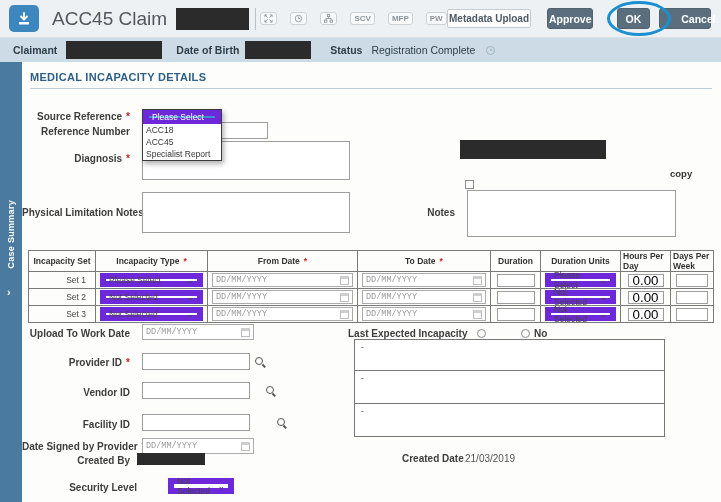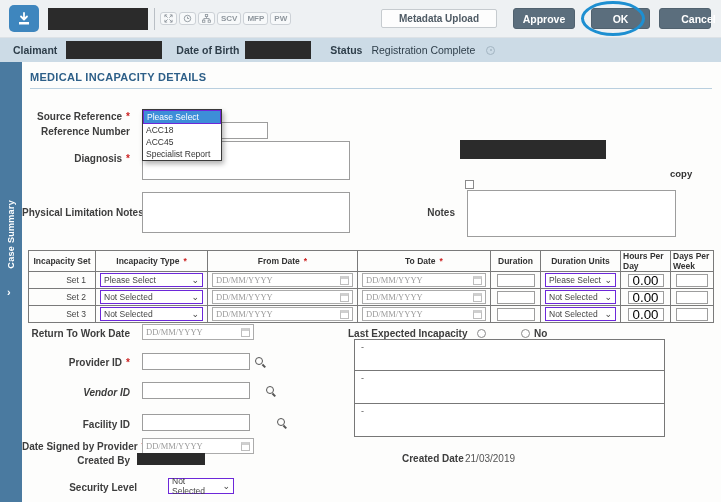--- a/index.html
+++ b/index.html
@@ -8,28 +8,28 @@
   .page { position:relative; width:721px; height:502px; background:#fdfdfc; overflow:hidden; margin:0 auto; }
   .abs { position:absolute; }
 
   
   .header { position:absolute; top:0; left:0; width:721px; height:38px; background:#eef1f3; border-bottom:1px solid #dde2e6; display:flex; align-items:center; }
   .app-icon { width:30px; height:27px; background:#3e86be; border-radius:5px; margin-left:9px; display:flex; align-items:center; justify-content:center; flex:0 0 auto; }
   .hdr-title { font-size:19px; color:#53585d; margin-left:13px; white-space:nowrap; }
   .redact { background:#2b2b2b; }
   .hdr-redact { width:100px; height:22px; margin-left:9px; }
   .hdr-divider { width:1px; height:22px; background:#b9bfc5; margin:0 5px 0 6px; }
-  .toolgrp { display:flex; gap:2px; align-items:center; }
+  .toolgrp { display:flex; gap:13px; align-items:center; }
   .tool-btn { height:13px; border:1px solid #ccd1d6; background:#f7f9fa; border-radius:3px; color:#8e969d; font-size:8px; font-weight:700; display:flex; align-items:center; justify-content:center; padding:0 3px; }
   .spacer { flex:1; }
   .btn-meta { width:116px; height:19px; background:#fdfdfd; border:1px solid #c6cbcf; border-radius:2px; color:#4e5a64; font-size:10px; font-weight:700; display:flex; align-items:center; justify-content:center; margin-right:16px; }
   .btn-slate { height:21px; background:#5b6e7d; border:1px solid #51626f; border-radius:3px; color:#fff; font-size:10.5px; font-weight:700; display:flex; align-items:center; justify-content:center; }
-  .btn-approve { width:62px; margin-right:16px; }
+  .btn-approve { width:62px; margin-right:24px; }
   .ok-wrap { position:relative; margin-right:9px; }
-  .btn-ok { width:59px; }
+  .btn-ok { width:33px; }
   .ok-ellipse { position:absolute; left:-10px; top:-7px; width:64px; height:35px; border:3px solid #1d8fd1; border-radius:50%; pointer-events:none; }
   .btn-cancel { width:52px; margin-right:10px;padding-left:27px; }
 
   
   .cbar { position:absolute; top:38px; left:0; width:721px; height:24px; background:#ccdbe6; display:flex; align-items:center; font-size:10.5px; color:#2e3e4a; }
   .cbar b { font-weight:700; }
   .cbar .r1 { width:96px; height:18px; margin-left:9px; }
   .cbar .r2 { width:66px; height:18px; margin-left:6px; }
   .ring { width:9px; height:9px; border:1px solid #a3b5c2; border-radius:50%; position:relative; }
   .ring::after { content:""; position:absolute; left:2.5px; top:2.5px; width:2px; height:2px; border-radius:50%; background:#a3b5c2; }
@@ -41,30 +41,30 @@
 
   
   .main { position:absolute; top:62px; left:22px; width:699px; height:468px; background:#fdfdfc; font-size:10px; color:#3d3d3d; }
   .sec-title { position:absolute; left:8px; top:9px; font-size:11px; font-weight:700; color:#2d5f88; letter-spacing:.3px; }
   .sec-rule { position:absolute; left:8px; top:26px; width:682px; height:1px; background:#b9cfdf; }
 
   .lbl { position:absolute; width:108px; text-align:right; font-weight:700; color:#3d3d3d; font-size:10px; white-space:nowrap; }
   .req { color:#cc2222; margin-left:4px; font-weight:700; }
 
   .tin { border:1px solid #9d9d9d; background:#fff; }
-  input.raw { border:none; outline:none; width:100%; font-family:Liberation Serif, serif; font-size:8.5px; color:#444; background:transparent; }
+  input.raw { border:none; outline:none; width:100%; font-family:Liberation Mono, monospace; font-size:8.5px; color:#444; background:transparent; }
   input.raw::placeholder { color:#9a9a9a; }
 
   
   .ddlist { position:absolute; left:120px; top:47px; width:80px; background:#fff; border:1px solid #3a3a3a; box-shadow:2px 3px 5px rgba(0,0,0,.3); z-index:6; font-size:8.5px; }
   .ddlist .opt { padding:1px 3px; line-height:10px; color:#333; }
   .ddlist .opt.sel { background:#3d8ed8; color:#fff; }
 
   
-  .sel { display:flex; align-items:center; justify-content:space-between; border:1px solid #6d28d9; background:#fff; font-size:8.5px; color:#444; padding:0 3px; height:14px; }
+  .sel { display:flex; align-items:center; justify-content:space-between; border:6px solid #6d28d9; background:#fff; font-size:8.5px; color:#444; padding:0 3px; height:14px; }
   .sel .chev { color:#444; font-size:9px; line-height:8px; margin-left:3px; }
 
   
   .dateinput { display:flex; align-items:center; border:1px solid #ababab; background:#fff; height:14px; padding:0 3px; }
   .cal { width:9px; height:9px; border:1px solid #bdbdbd; border-top:3px solid #cfcfcf; flex:0 0 auto; margin-left:3px; }
 
   
   .mag { width:8px; height:8px; border:1.5px solid #555; border-radius:50%; position:relative; display:inline-block; }
   .mag::after { content:""; position:absolute; width:4px; height:1.5px; background:#555; transform:rotate(45deg); right:-3.5px; bottom:-2px; }
 
@@ -97,20 +97,21 @@
 
 <div class="page">
 
   <div class="header">
     <div class="app-icon">
       <svg width="16" height="16" viewBox="0 0 16 16">
           <path d="M8 2 v6 M5 5.5 L8 8.5 L11 5.5" stroke="#fff" stroke-width="1.8" fill="none" stroke-linecap="round" stroke-linejoin="round"></path>
           <path d="M3 11 h10 v2.5 h-10 z" fill="#fff"></path>
         </svg>
     </div>
+    <div class="hdr-title">ACC45 Claim</div>
     <div class="redact hdr-redact"></div>
     <div class="hdr-divider"></div>
     <div class="toolgrp">
       <div class="tool-btn">
         <svg width="9" height="9" viewBox="0 0 10 10">
             <path d="M1 3.5 V1 H3.5 M1 1 L4 4 M9 3.5 V1 H6.5 M9 1 L6 4 M1 6.5 V9 H3.5 M1 9 L4 6 M9 6.5 V9 H6.5 M9 9 L6 6" stroke="#8e969d" stroke-width="1" fill="none"></path>
           </svg>
       </div>
       <div class="tool-btn">
         <svg width="9" height="9" viewBox="0 0 10 10">
@@ -318,21 +319,21 @@
             <input class="tin t-hours" value="0.00" style="">
           </div>
         <div class="tcell">
             <input class="tin t-days" style="">
           </div>
       </div>
     </div>
 
     
     
-    <span class="lbl" style="left:0; top:266px;">Return To Work Date</span>
+    <span class="lbl" style="left:0; top:266px;">Upload To Work Date</span>
     <div class="dateinput abs" style="left:120px; top:262px; width:112px; height:16px;">
         <input class="raw" placeholder="DD/MM/YYYY" style="">
         <span class="cal"></span>
       </div>
 
     
     <span class="plain-lbl" style="left:326px; top:266px;">Last Expected Incapacity</span>
     <span class="radio abs" style="left:455px; top:267px;"></span>
     <span class="plain-lbl" style="left:468px; top:266px;margin-top:10px;">Yes</span>
     <span class="radio abs" style="left:499px; top:267px;"></span>
@@ -342,21 +343,21 @@
     <div class="nbox" style="top:277px; height:32px;">-</div>
     <div class="nbox" style="top:308px; height:34px;">-</div>
     <div class="nbox" style="top:341px; height:34px;">-</div>
 
     
     <span class="lbl" style="left:0; top:295px;"><span>Provider ID</span><span class="req">*</span></span>
     <div class="tin abs" style="left:120px; top:291px; width:108px; height:17px;"></div>
     <span class="mag abs" style="left:233px; top:294px;"></span>
 
     
-    <span class="lbl" style="left:0; top:325px;font-style:italic;">Vendor ID</span>
+    <span class="lbl" style="left:0; top:325px;">Vendor ID</span>
     <div class="tin abs" style="left:120px; top:320px; width:108px; height:17px;"></div>
     <span class="mag abs" style="left:233px; top:323px;"></span>
 
     
     <span class="lbl" style="left:0; top:357px;">Facility ID</span>
     <div class="tin abs" style="left:120px; top:352px; width:108px; height:17px;"></div>
     <span class="mag abs" style="left:233px; top:355px;"></span>
 
     
     <span class="lbl" style="left:0; top:379px;"><span>Date Signed by Provider</span><span class="req">*</span></span>

